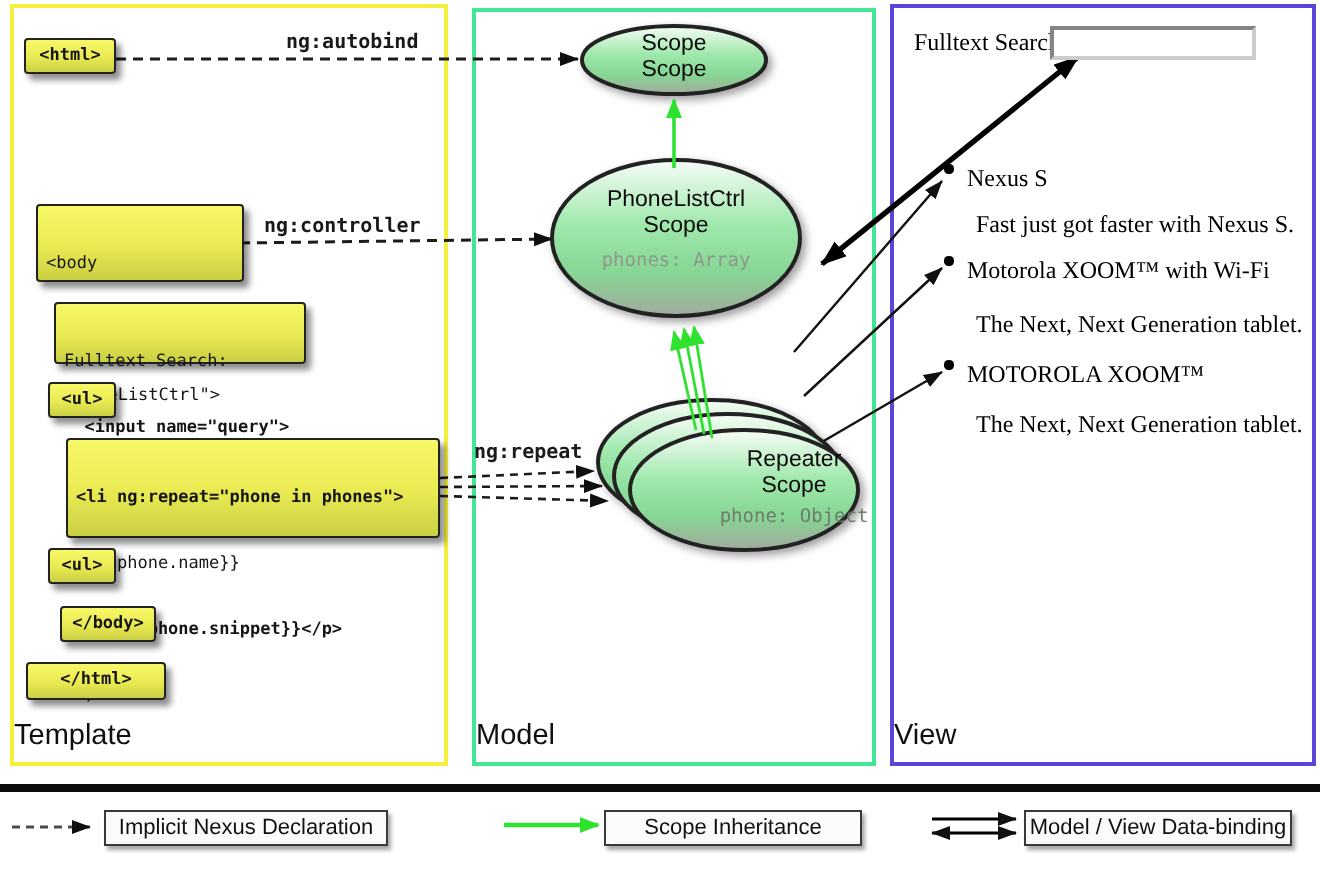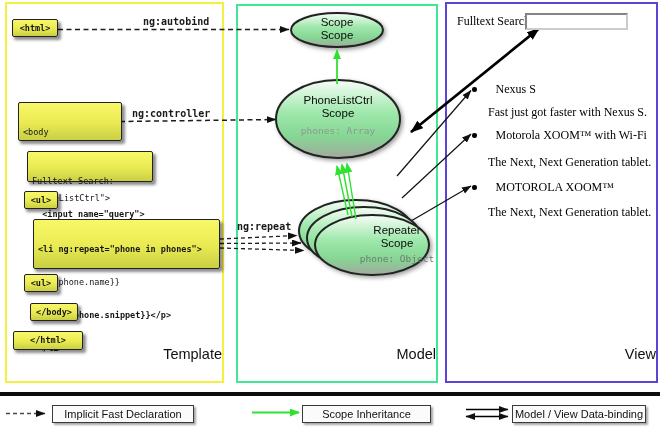--- a/index.html
+++ b/index.html
@@ -3,21 +3,21 @@
 <meta charset="utf-8">
 <style>
   html,body{margin:0;padding:0;background:#fff;}
   .stage{position:relative;width:660px;height:435px;background:#fff;overflow:hidden;
          font-family:"Liberation Sans",sans-serif;}
   
   .panel{position:absolute;box-sizing:border-box;background:#fff;}
   .panel-template{left:5px;top:2px;width:219px;height:381px;border:2px solid #f5ef3e;}
   .panel-model{left:236px;top:4px;width:202px;height:379px;border:2px solid #41e795;}
   .panel-view{left:445px;top:2px;width:213px;height:381px;border:2px solid #5b44d8;}
-  .panel-label{position:absolute;bottom:19px;left:0;width:100%;text-align:right;
+  .panel-label{position:absolute;bottom:5px;left:0;width:100%;text-align:left;
                font-size:14.5px;color:#101010;}
   
   .overlay{position:absolute;left:0;top:0;width:660px;height:435px;pointer-events:none;}
   .shapes{filter:drop-shadow(2px 2.5px 2px rgba(0,0,0,0.38));}
   
   .codebox{position:absolute;box-sizing:border-box;
            background:linear-gradient(180deg,#f8f868 0%,#e9ea52 55%,#c9cf43 100%);
            border:1.6px solid #222;border-radius:2px;
            box-shadow:2.5px 3px 3px rgba(0,0,0,0.45);
            font-family:"DejaVu Sans Mono",monospace;font-size:8.5px;line-height:11px;
@@ -34,21 +34,21 @@
   .scope-props{font-family:"DejaVu Sans Mono",monospace;font-size:9.5px;line-height:12px;}
   .prop-main{font-weight:bold;color:#101010;}
   .prop-dim{color:#8f988f;}
   .prop-obj{color:#6e7c6e;}
   
   .serif{font-family:"Liberation Serif",serif;}
   .search-label{position:absolute;left:457px;top:14px;font-size:12px;color:#000;}
   .view-input{position:absolute;left:525px;top:13px;width:103px;height:17px;
               box-sizing:border-box;border:2px solid;border-color:#848484 #cccccc #cccccc #848484;
               background:#fff;font-family:"Liberation Serif",serif;font-size:11px;padding:0 2px;}
-  .v-title{position:absolute;display:flex;align-items:center;gap:19px;font-size:12px;color:#000;}
+  .v-title{position:absolute;display:flex;align-items:flex-start;gap:7px;font-size:12px;color:#000;}
   .dot{width:4.5px;height:4.5px;border-radius:50%;background:#000;flex:0 0 auto;}
   .v-desc{position:absolute;font-size:12px;color:#000;}
   
   .sep{position:absolute;left:0;top:392px;width:660px;height:3.5px;background:#0d0d0d;}
   .lg-box{position:absolute;top:405px;height:18px;box-sizing:border-box;
           border:1.7px solid #3a3a3a;background:#fbfbfb;
           box-shadow:1.5px 2px 2px rgba(0,0,0,0.35);
           display:flex;align-items:center;justify-content:center;
           font-size:11px;color:#111;white-space:nowrap;}
 </style>
@@ -195,17 +195,17 @@
   </div>
   <div class="v-desc serif" style="left:488px;top:155px;">The Next, Next Generation tablet.</div>
 
   <div class="v-title serif" style="left:472px;top:180px;">
     <span class="dot"></span>
     <span>MOTOROLA XOOM™</span>
   </div>
   <div class="v-desc serif" style="left:488px;top:205px;">The Next, Next Generation tablet.</div>
 
   <div class="sep"></div>
-  <div class="lg-box" style="left:52px;width:142px;">Implicit Fast Declaration</div>
+  <div class="lg-box" style="left:52px;width:142px;">Implicit Nexus Declaration</div>
   <div class="lg-box" style="left:302px;width:129px;">Scope Inheritance</div>
   <div class="lg-box" style="left:512px;width:134px;">Model / View Data-binding</div>
 
 </div>
 
 </body></html>

